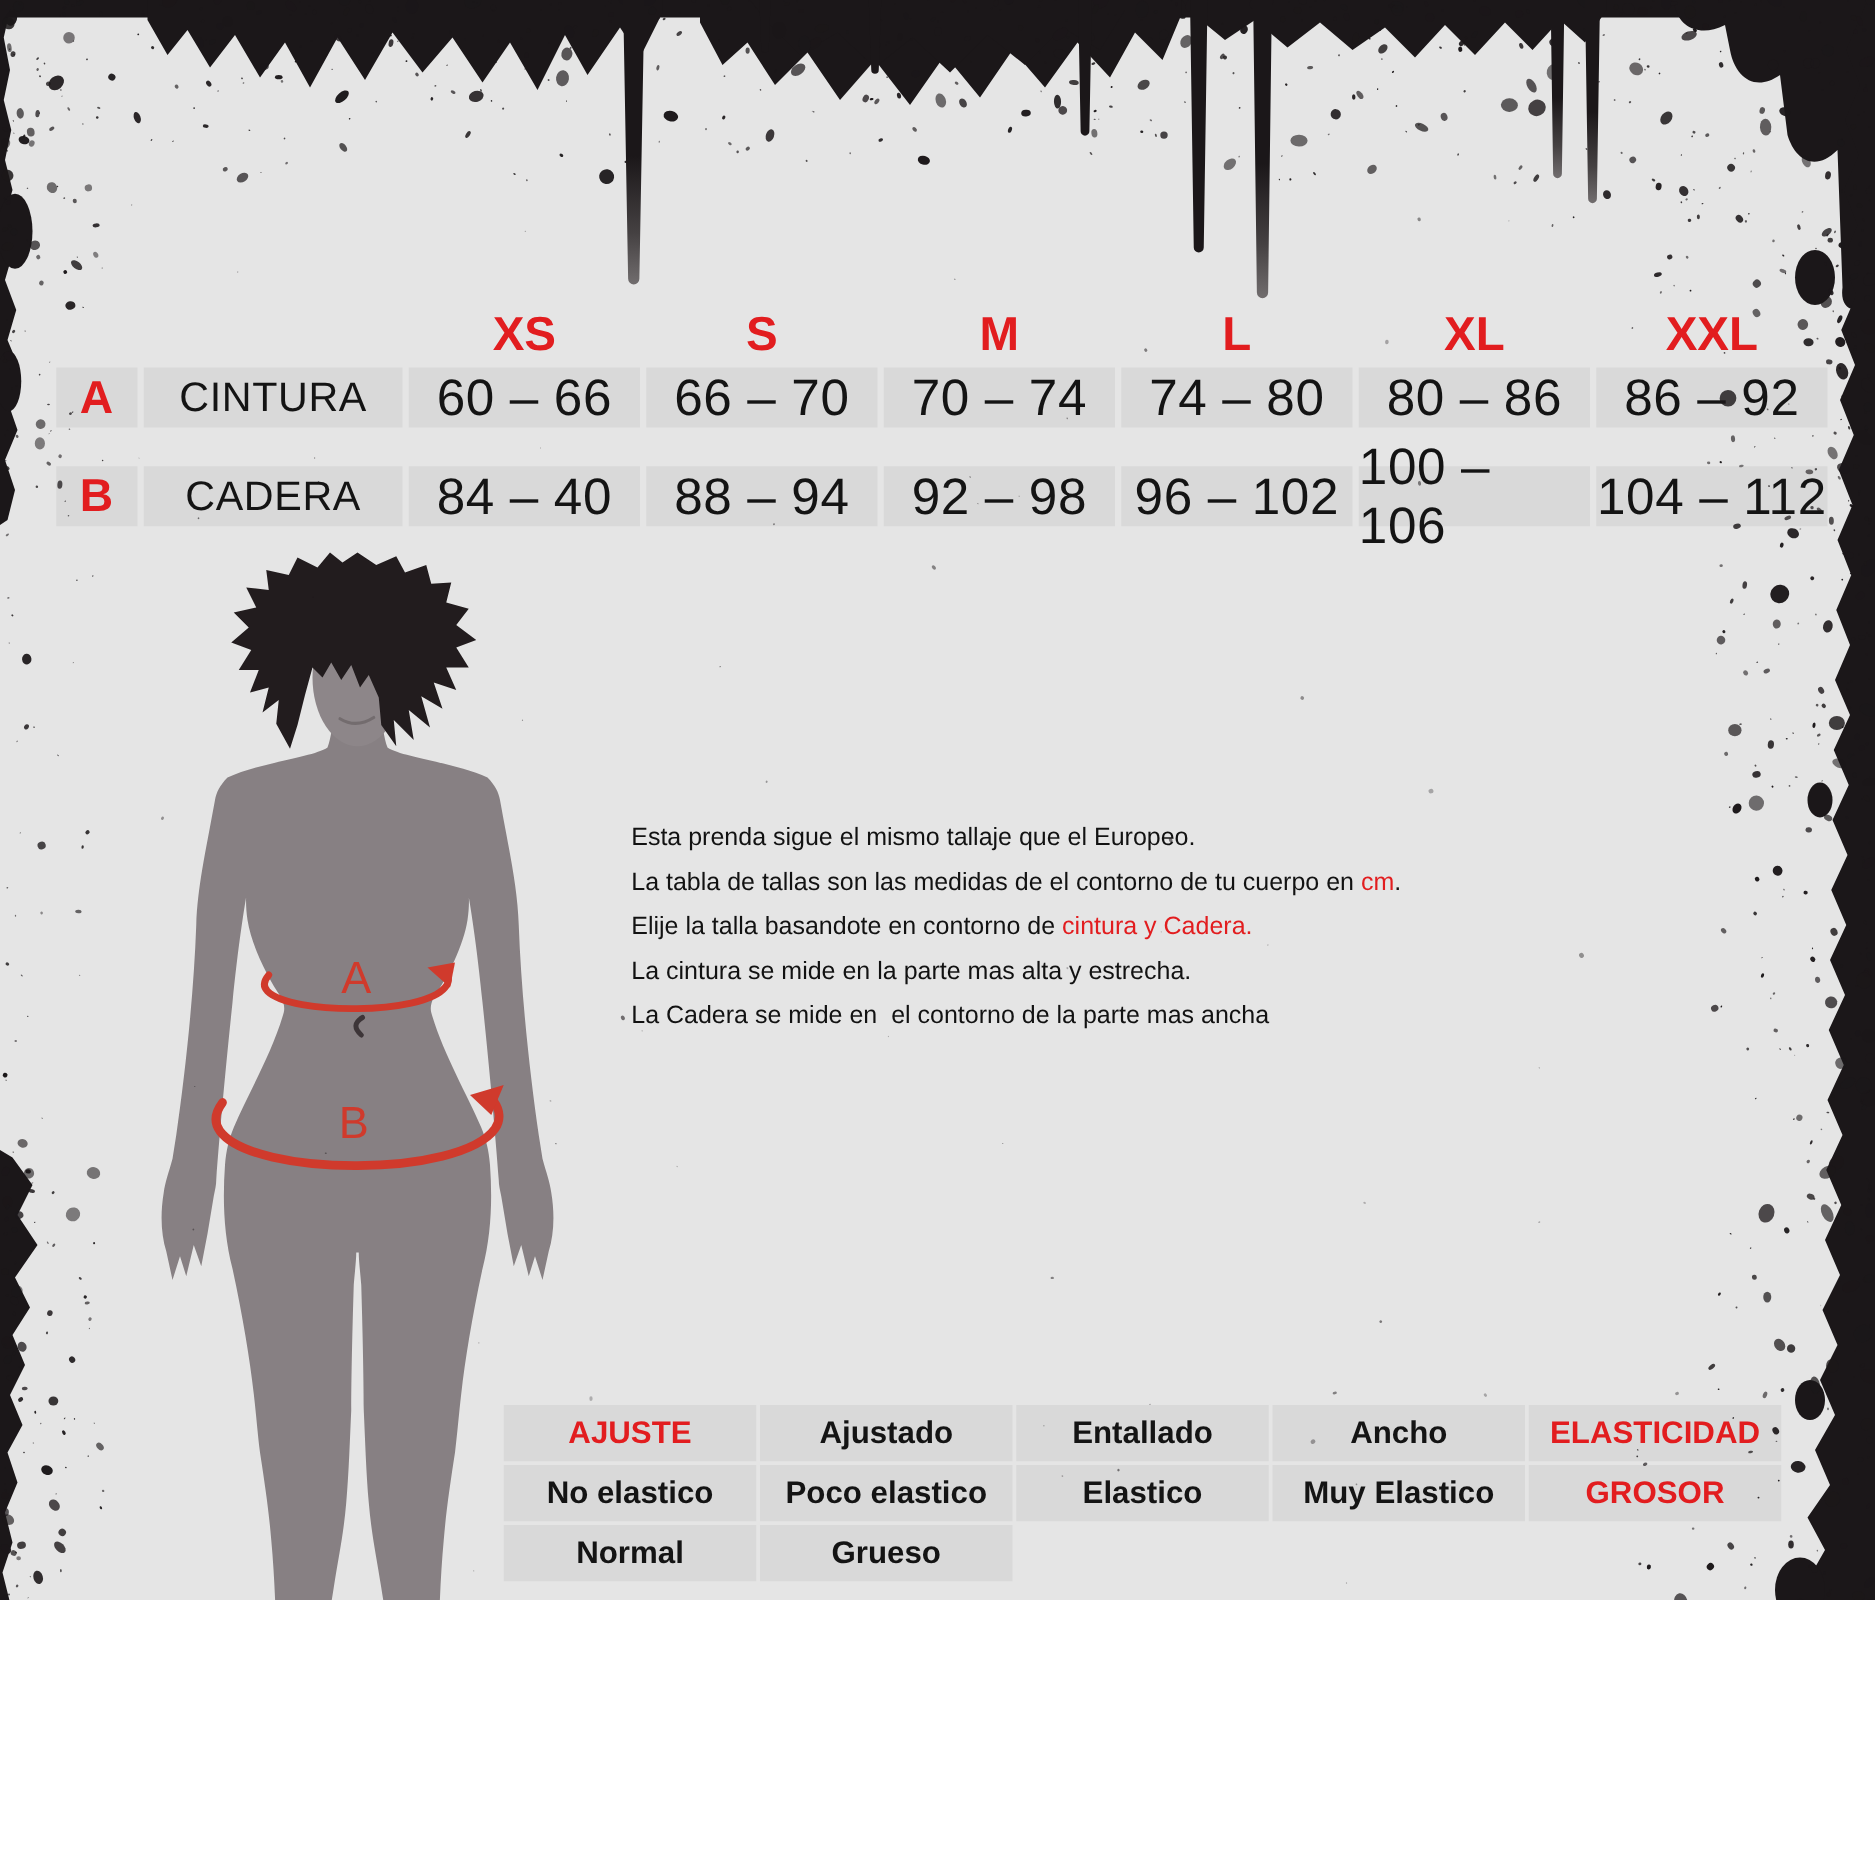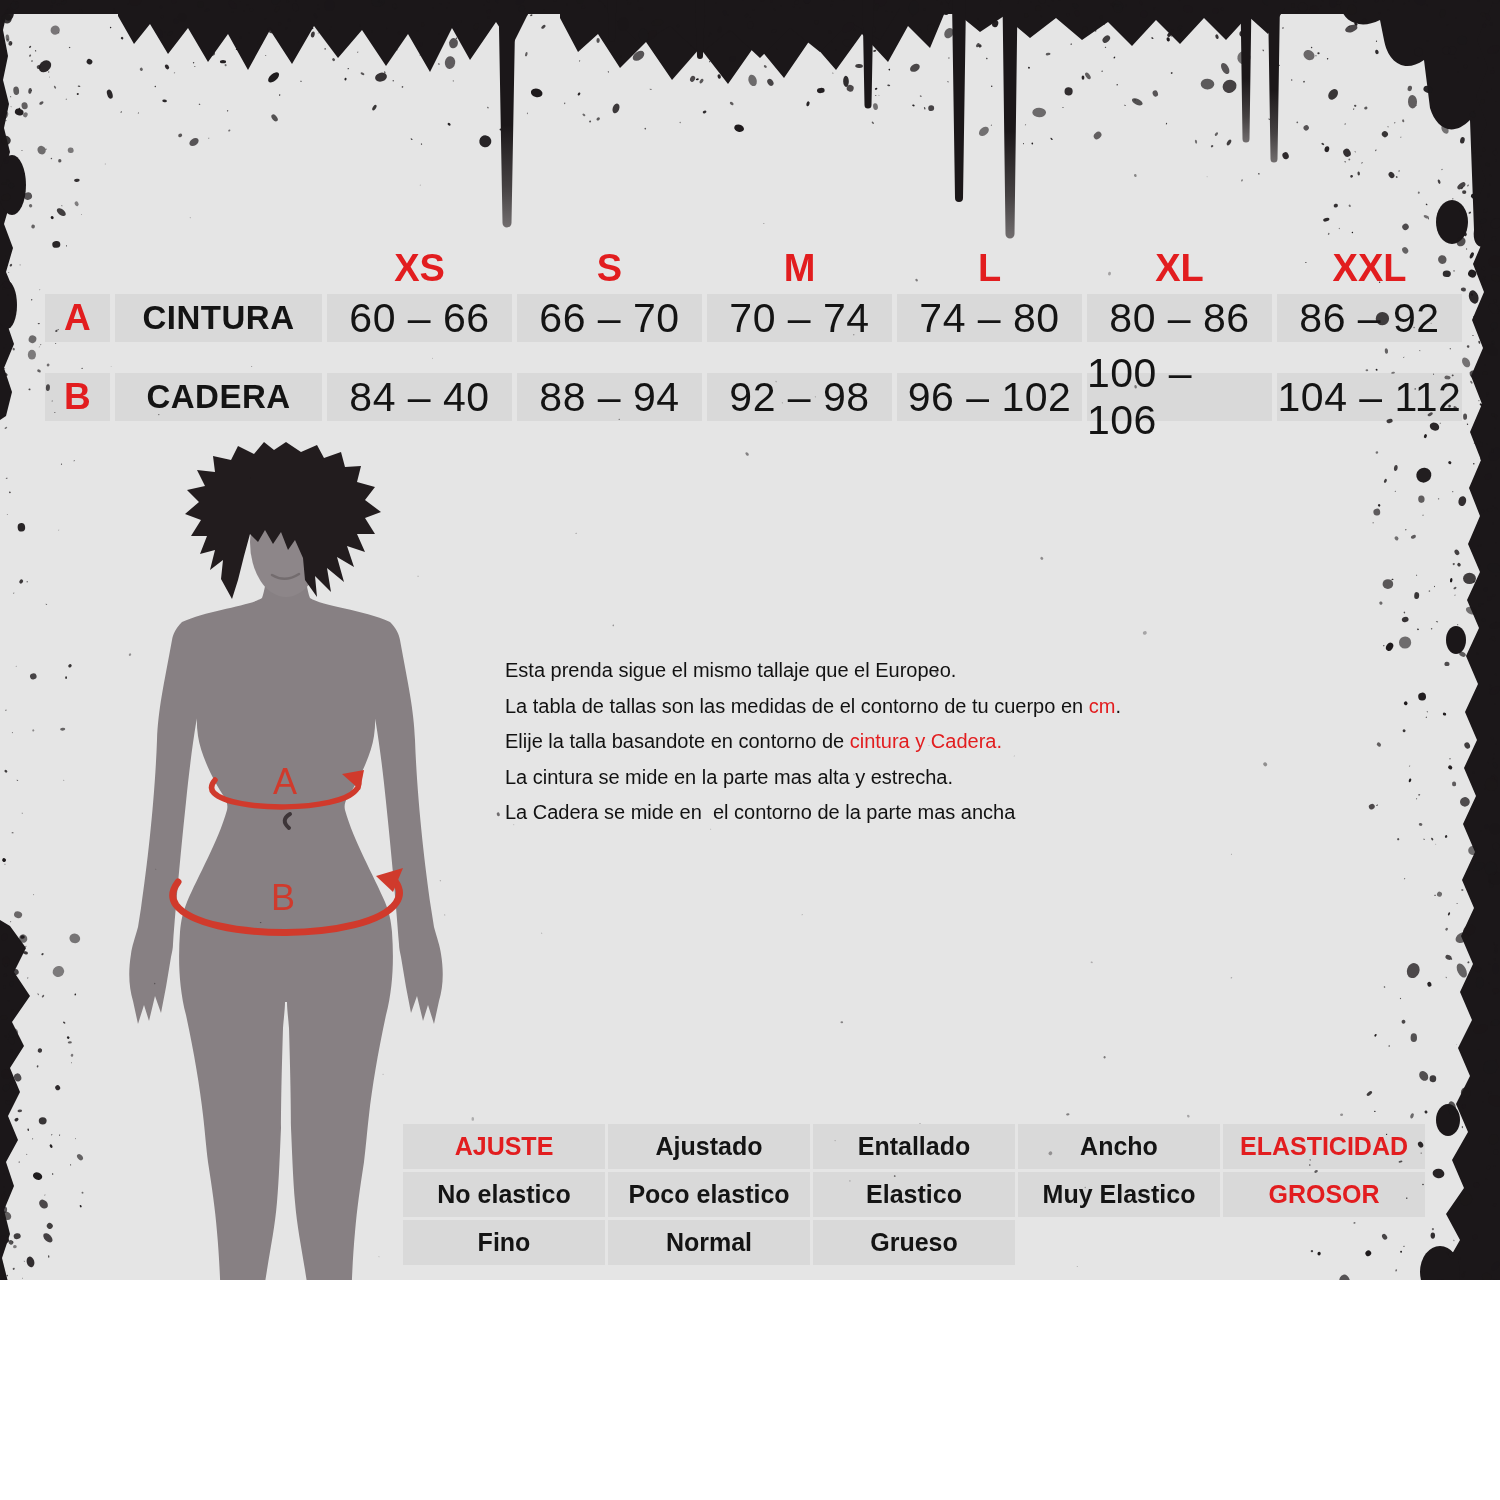--- a/index.html
+++ b/index.html
@@ -13,21 +13,21 @@
   
   .size-table{position:absolute;left:45px;top:246px;width:1417px;}
   .trow{display:grid;grid-template-columns:65px 207px repeat(6,1fr);column-gap:5px;}
   .trow.hdr{margin-bottom:3px;}
   .trow.rowa{margin-bottom:31px;}
   .hcell{height:44px;display:flex;align-items:flex-end;justify-content:center;
          font-weight:bold;font-size:38px;color:var(--red);padding-bottom:1px;}
   .tcell{height:48px;background:var(--cell);display:flex;align-items:center;justify-content:center;
          font-size:41px;color:#141414;letter-spacing:.5px;}
   .tcell.letter{font-weight:bold;color:var(--red);font-size:37px;}
-  .tcell.rlabel{font-weight:bold;font-size:33px;}
+  .tcell.rlabel{font-weight:normal;font-size:33px;}
 
   
   .notes{position:absolute;left:505px;top:653px;font-size:20px;line-height:35.5px;color:#121212;}
   .note-line{white-space:pre-wrap;}
   .red{color:var(--red);}
 
   
   .fit-table{position:absolute;left:403px;top:1124px;width:1022px;display:grid;
              grid-template-columns:repeat(5,1fr);gap:3px;}
   .fcell{height:45px;background:var(--cell);display:flex;align-items:center;justify-content:center;
@@ -188,21 +188,20 @@
     <div class="fcell">Entallado</div>
     <div class="fcell">Ancho</div>
 
     <div class="fcell flabel">ELASTICIDAD</div>
     <div class="fcell red">No elastico</div>
     <div class="fcell">Poco elastico</div>
     <div class="fcell">Elastico</div>
     <div class="fcell">Muy Elastico</div>
 
     <div class="fcell flabel">GROSOR</div>
-    <div class="fcell red">Fino</div>
     <div class="fcell">Normal</div>
     <div class="fcell">Grueso</div>
   </div>
 
   <svg id="grunge-svg" class="grunge" width="1500" height="1500" viewBox="0 0 1500 1500">
     <defs>
       <linearGradient id="dripGrad" x1="0" y1="0" x2="0" y2="1">
         <stop offset="0" stop-color="#1b1719"></stop>
         <stop offset="0.55" stop-color="#1b1719"></stop>
         <stop offset="0.82" stop-color="#454142"></stop>

